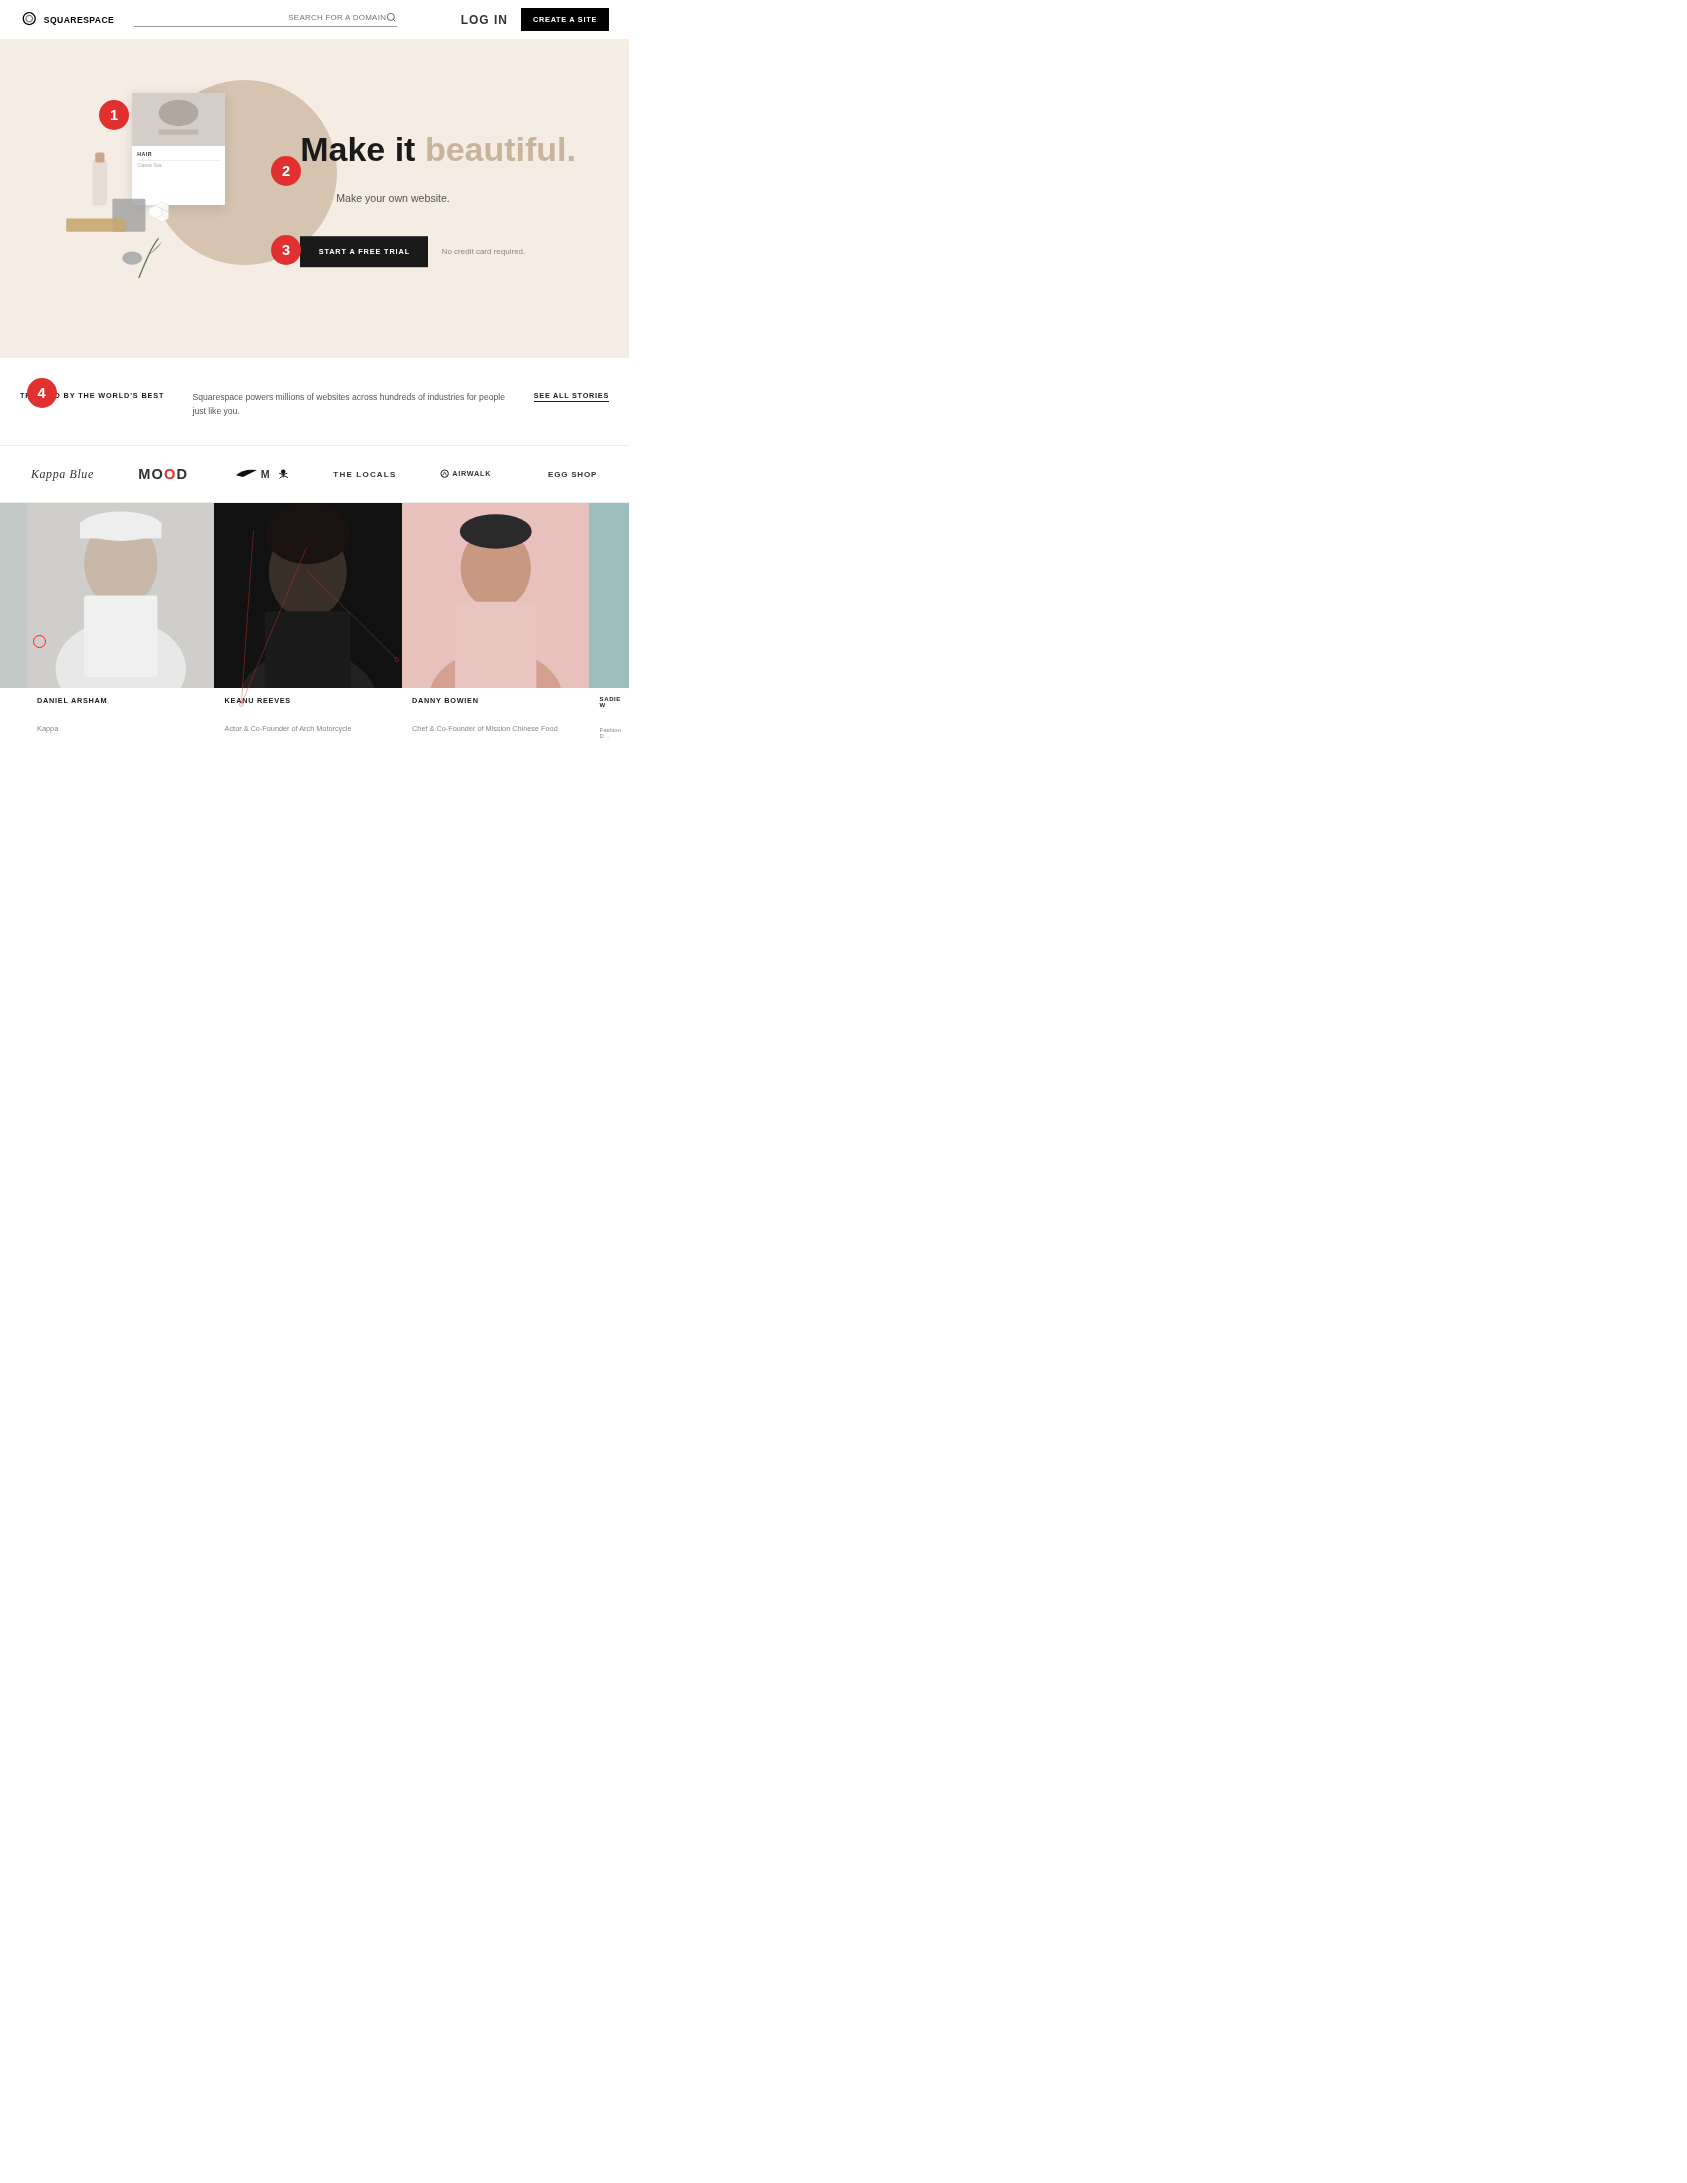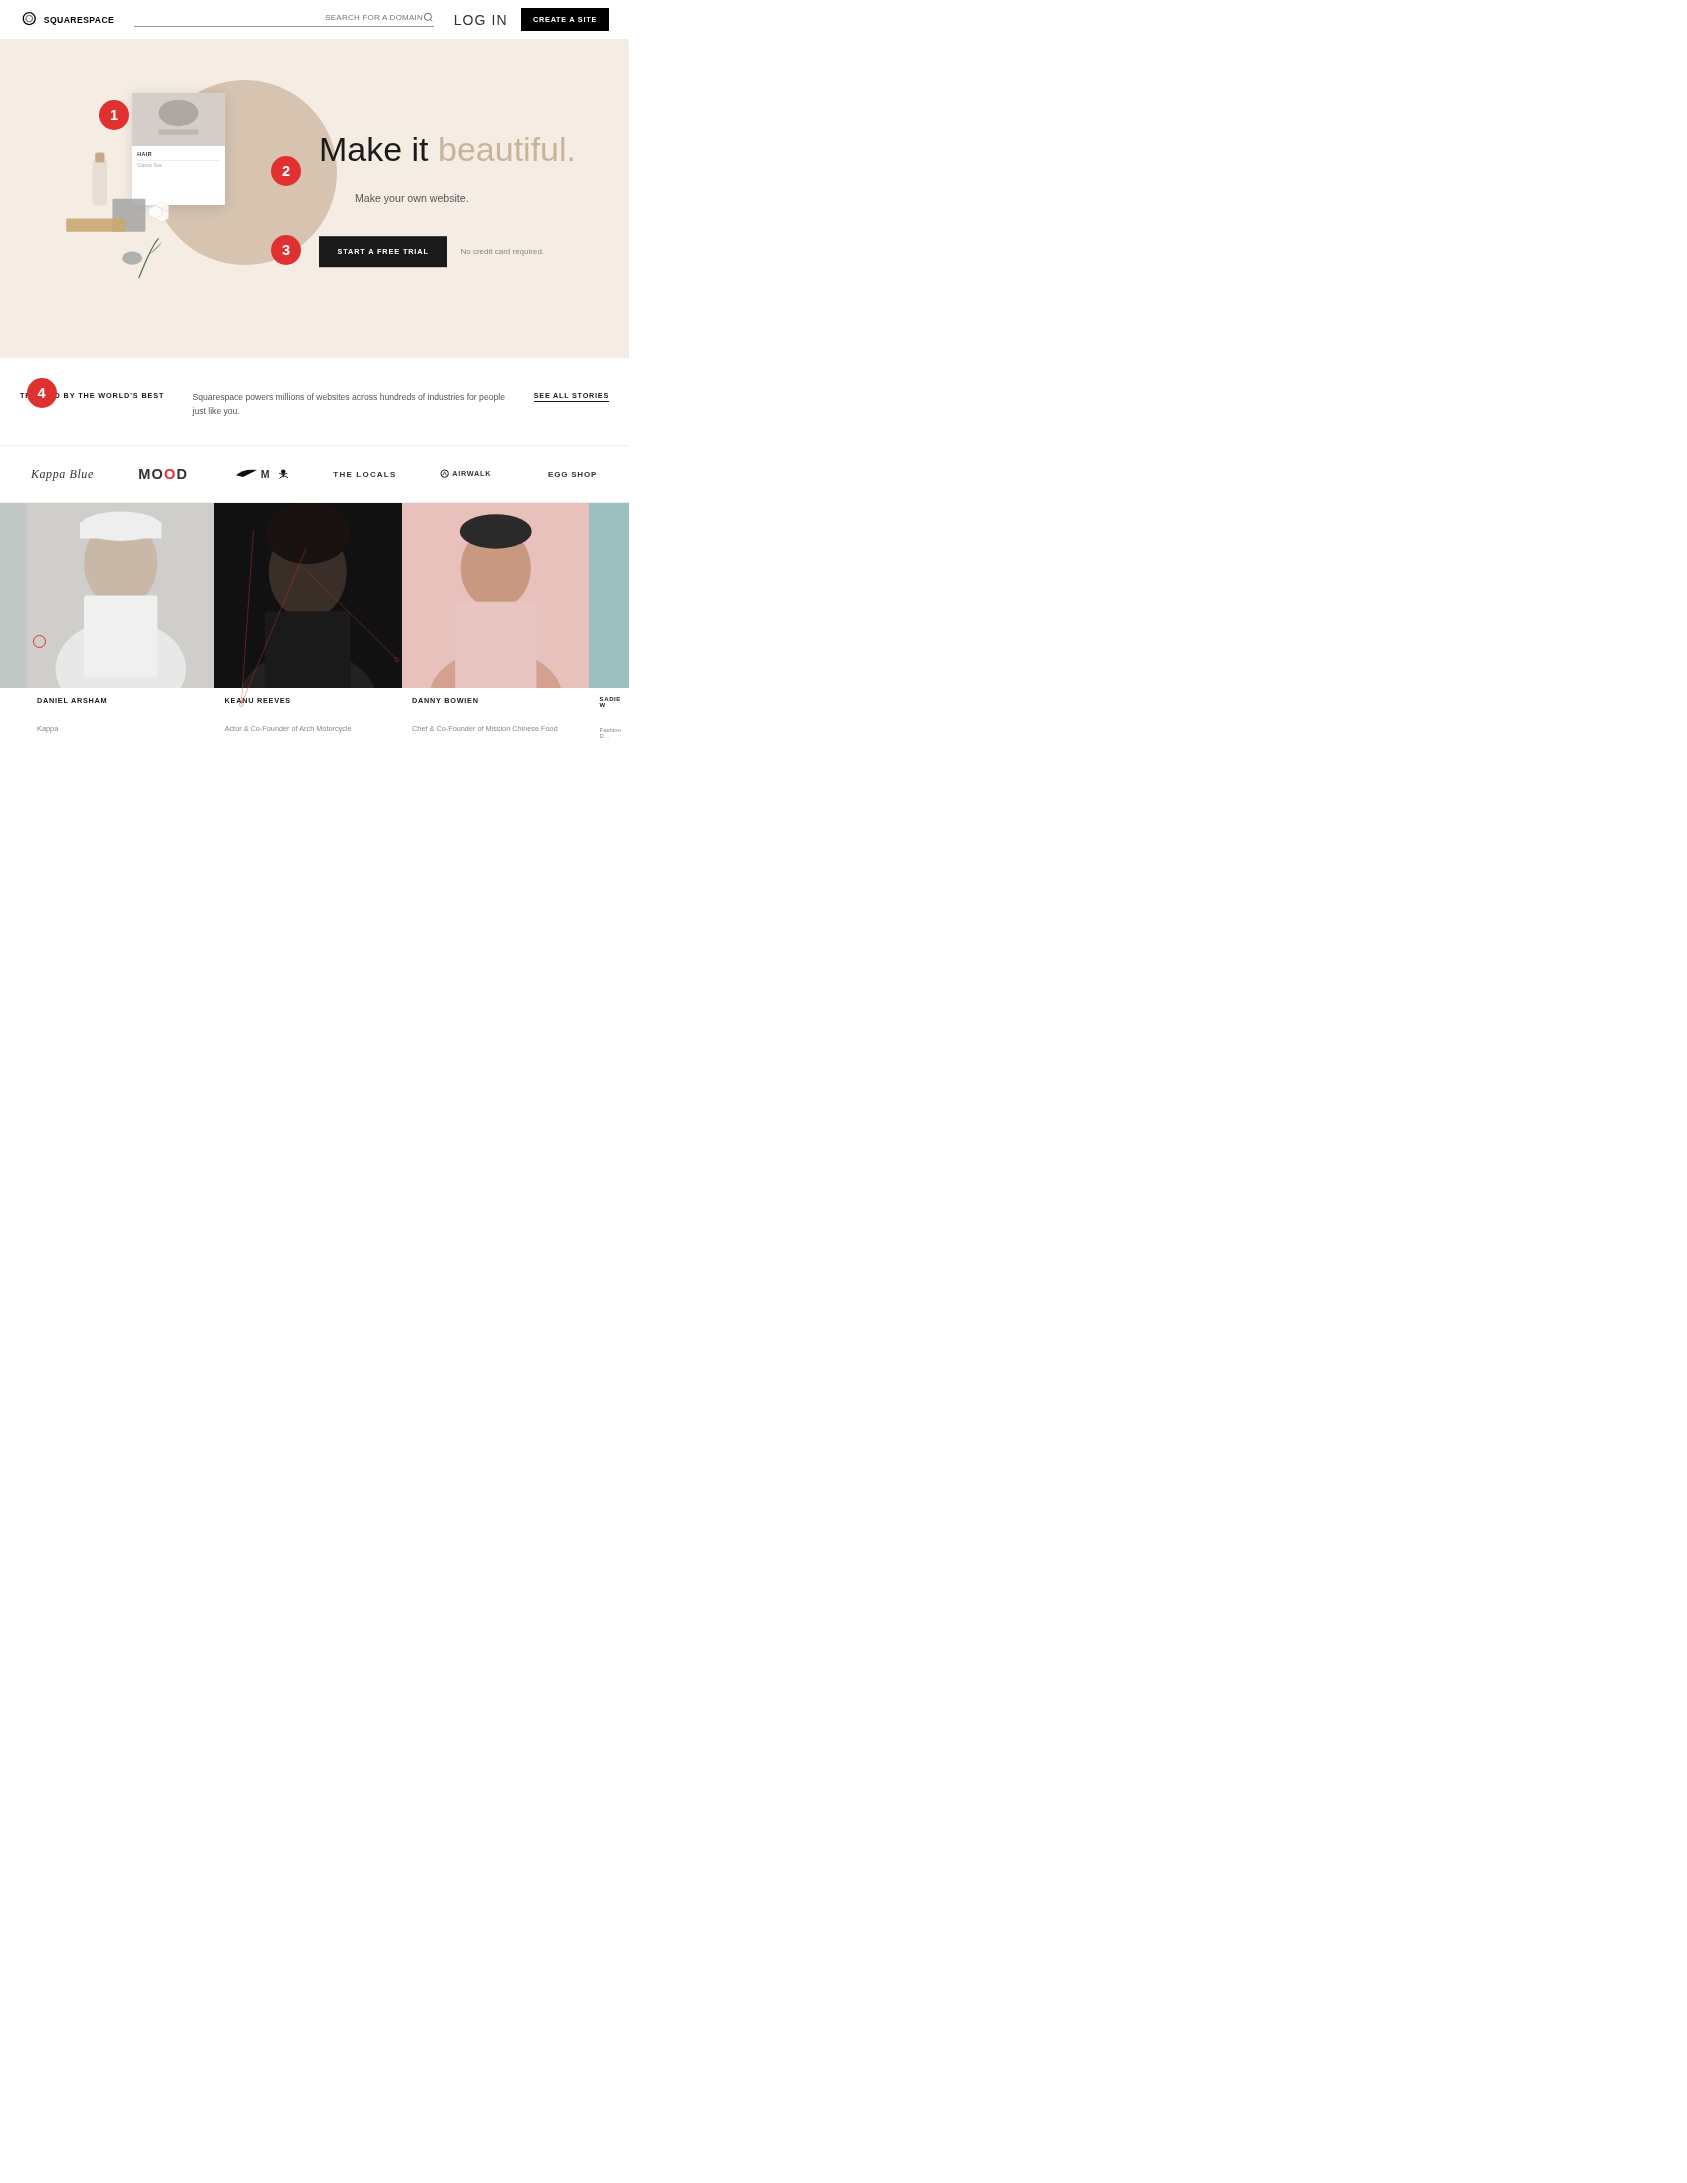--- a/index.html
+++ b/index.html
@@ -49,25 +49,26 @@
       letter-spacing: 0.03em;
       text-align: right;
     }
     .search-icon-svg { color: #555; }
     .nav-actions {
       display: flex;
       align-items: center;
       gap: 13.2px;
     }
     .nav-login {
-      font-size: 14px;
-      font-weight: 400;
+      font-size: 12px;
+      font-weight: 700;
       letter-spacing: 0.08em;
       color: #333;
       cursor: pointer;
+      margin-left: 44px;
     }
     .nav-create {
       background: #000;
       color: #fff;
       font-size: 7.3px;
       font-weight: 700;
       letter-spacing: 0.1em;
       padding: 6.6px 12px;
       cursor: pointer;
       border: none;
@@ -86,21 +87,21 @@
     }
     .hero-content {
       position: absolute;
       right: 53px;
       top: 50%;
       transform: translateY(-50%);
       z-index: 5;
     }
     .hero-headline {
       font-size: 34px;
-      font-weight: 400;
+      font-weight: 700;
       color: #1a1a1a;
       line-height: 1.1;
       margin-bottom: 24px;
     }
     .hero-headline .beautiful {
       color: #c8b49a;
       font-style: normal;
     }
     .hero-subline {
       font-size: 10.6px;

